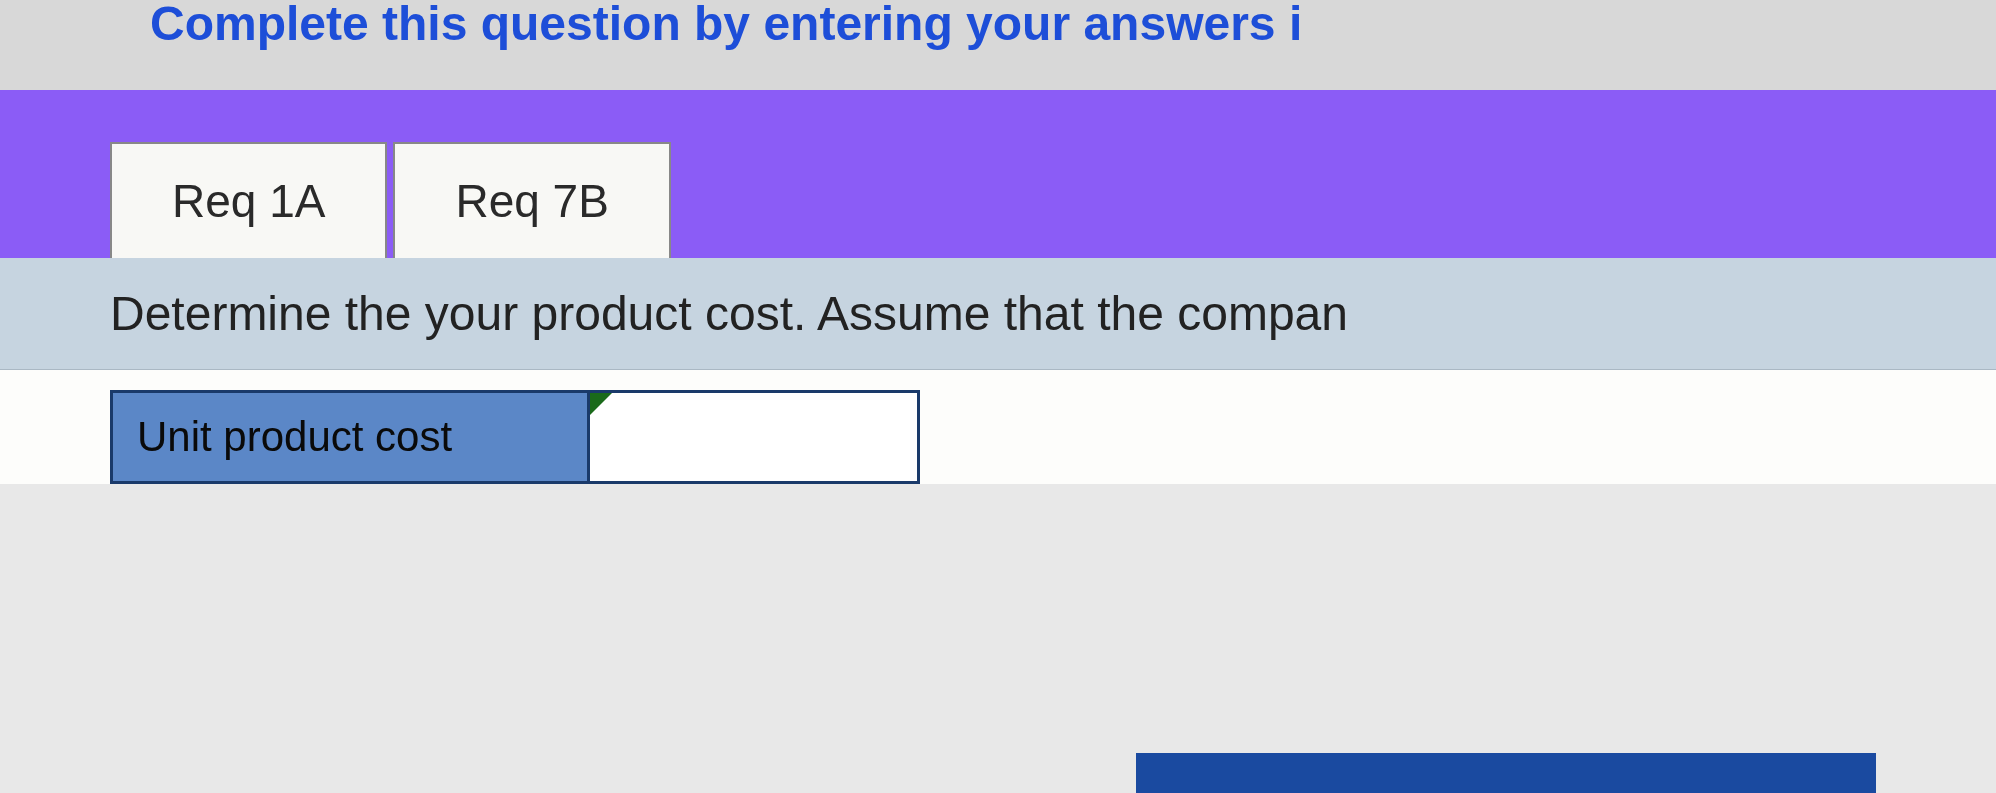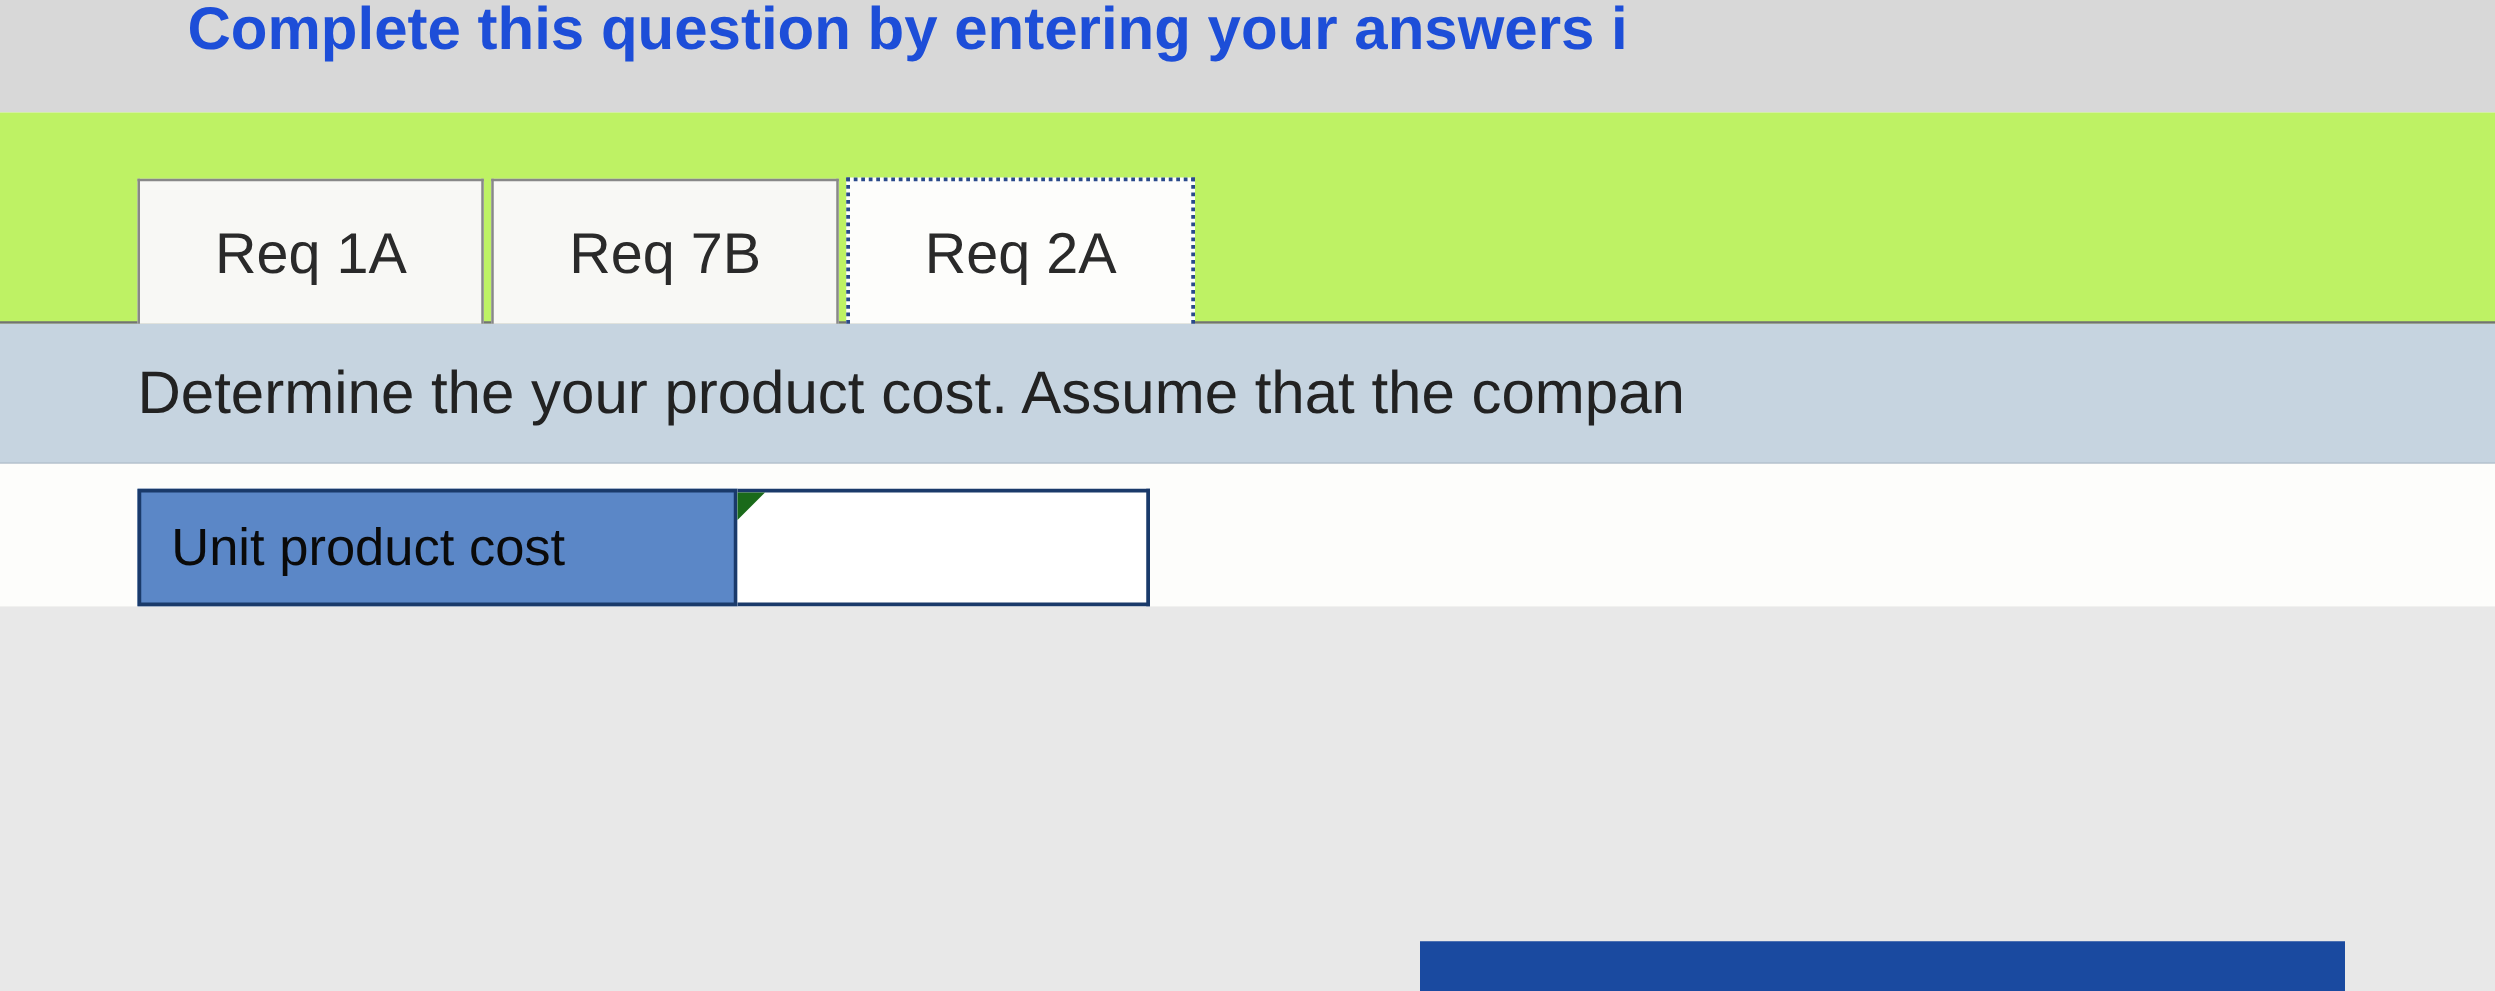--- a/index.html
+++ b/index.html
@@ -20,22 +20,22 @@
     height: 90px;
   }
   .content-area {
     background: #f5f5f2;
     padding: 0;
   }
   .tab-row {
     display: flex;
     align-items: flex-end;
     padding: 50px 0 0 110px;
-    background: #bef264;
-    border-bottom: 2px solid #737373;
+    background: #8b5cf6;
+    border-bottom: 2px solid #8b5cf6;
   }
   .tab {
     border: 2px solid #888;
     border-bottom: none;
     background: #f8f8f5;
     font-size: 46px;
     color: #2a2a2a;
     padding: 30px 60px;
     margin-right: 6px;
     cursor: pointer;
@@ -113,23 +113,20 @@
 </div>
 
 <div class="content-area">
   <div class="tab-row">
     <div class="tab">
       <span>Req 1A</span>
     </div>
     <div class="tab">
       <span>Req 7B</span>
     </div>
-    <div class="tab active">
-      <span>Req 2A</span>
-    </div>
   </div>
 
   <div class="prompt-bar">
     <span>Determine the your product cost. Assume that the compan</span>
   </div>
 
   <div class="answer-row">
     <div class="answer-label">
       <span>Unit product cost</span>
     </div>

